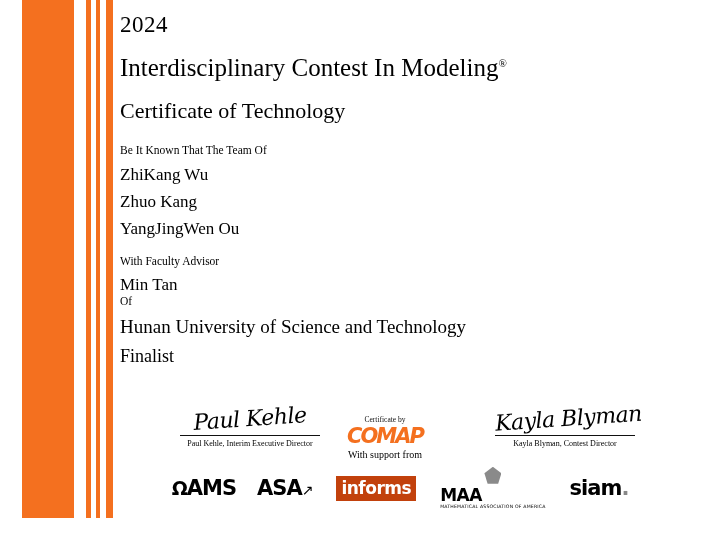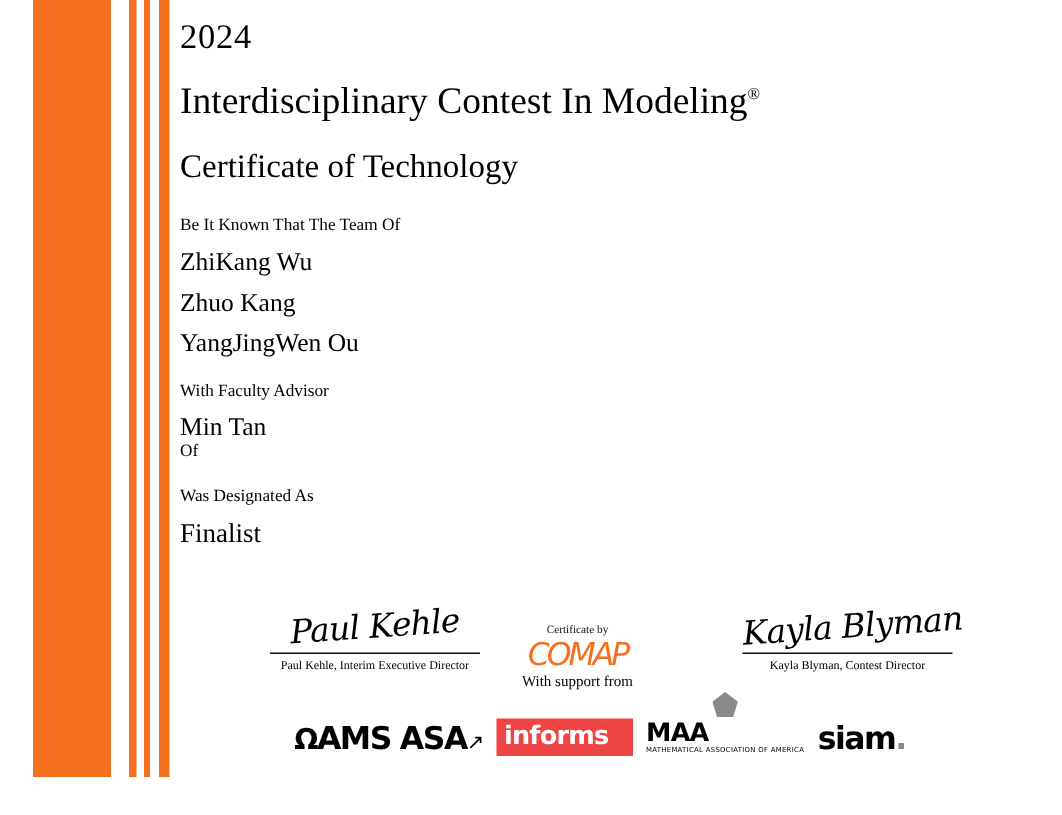--- a/index.html
+++ b/index.html
@@ -127,44 +127,44 @@
     top: 415px;
     width: 110px;
     text-align: center;
   }
   .admin-by {
     font-size: 7.5px;
     color: #111;
   }
   .comap-logo {
     font-family: "DejaVu Sans", sans-serif;
-    font-weight: normal;
+    font-weight: bold;
     font-style: italic;
     font-size: 21px;
     color: #f4701f;
     letter-spacing: -2px;
     line-height: 22px;
     margin-top: 1px;
   }
   .with-support {
     font-size: 10px;
     margin-top: 2px;
   }
 
   
   .sponsors {
     position: absolute;
     left: 120px;
     top: 472px;
     width: 560px;
     height: 32px;
     display: flex;
-    align-items: flex-end;
+    align-items: center;
     justify-content: center;
-    gap: 9px;
+    gap: 24px;
   }
   .sponsor {
     font-family: "DejaVu Sans", sans-serif;
     display: flex;
     align-items: center;
   }
   .ams {
     font-weight: bold;
     font-size: 21px;
     letter-spacing: -1px;
@@ -175,25 +175,25 @@
     font-size: 21px;
     letter-spacing: -1px;
     margin-left: -3px;
   }
   .asa .tail {
     font-weight: normal;
     font-style: italic;
     font-size: 14px;
   }
   .informs {
-    background: #ef4444;
+    background: #c2410c;
     color: #fff;
     font-weight: bold;
     font-size: 17px;
-    padding: 2px 16px 3px 5px;
+    padding: 2px 5px 3px 5px;
     letter-spacing: -0.5px;
   }
   .maa-wrap {
     display: flex;
     align-items: center;
     gap: 3px;
     flex-direction: column;
   }
   .maa-mark {
     width: 17px;
@@ -244,22 +244,22 @@
     <div class="small-label">Be It Known That The Team Of</div>
 
     <div class="member member-first">ZhiKang Wu</div>
     <div class="member">Zhuo Kang</div>
     <div class="member">YangJingWen Ou</div>
 
     <div class="small-label advisor-label">With Faculty Advisor</div>
     <div class="advisor">Min Tan</div>
 
     <div class="small-label of-label">Of</div>
-
-    <div class="small-label designated-label">Was Designated As</div>
+    <div class="school">Hunan University of Science and Technology</div>
+
     <div class="award">Finalist</div>
   </div>
 
   <div class="sig-area">
     <div class="sig sig-left">
       <div class="sig-script">Paul Kehle</div>
       <div class="sig-rule"></div>
       <div class="sig-name">Paul Kehle, Interim Executive Director</div>
     </div>
     <div class="sig sig-right">

